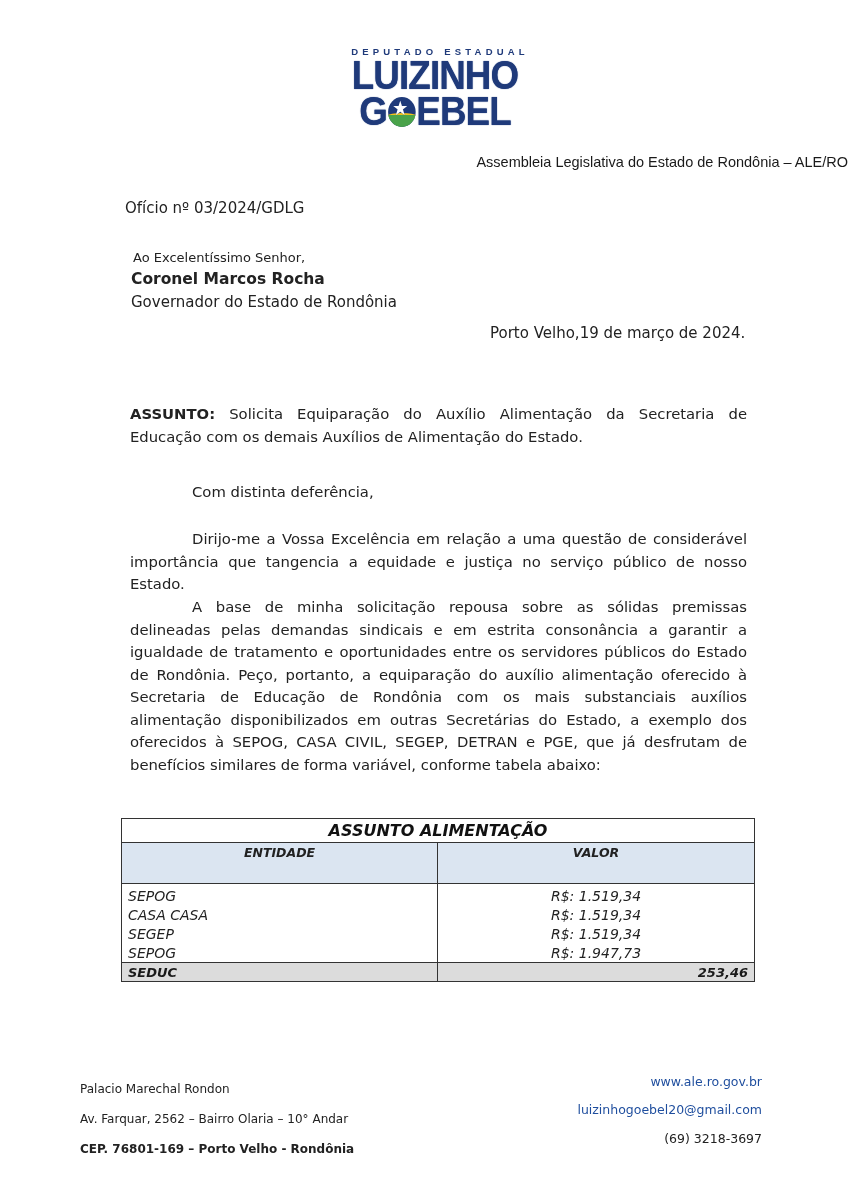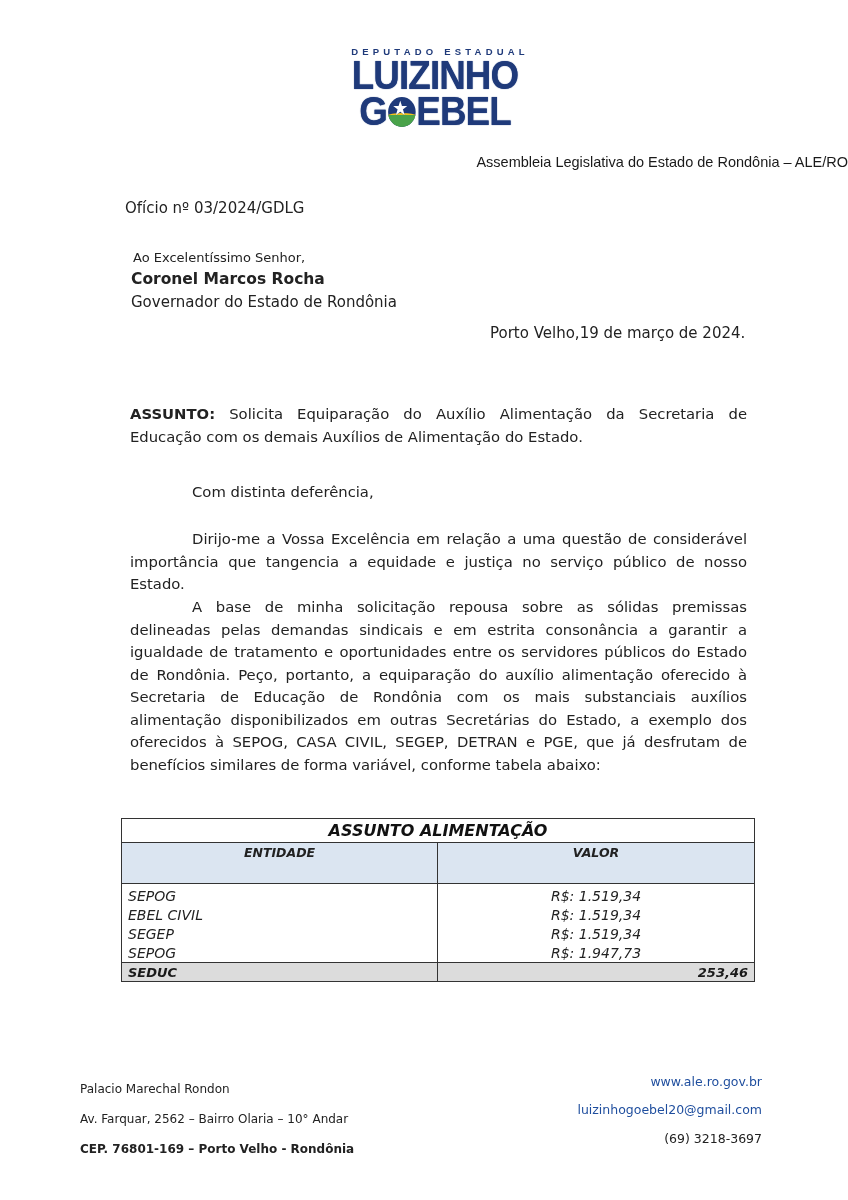--- a/index.html
+++ b/index.html
@@ -129,21 +129,21 @@
   </tr>
   <tr class="head-row">
     <th>ENTIDADE</th>
     <th>VALOR</th>
   </tr>
   <tr class="body-row first">
     <td class="ent">SEPOG</td>
     <td class="val">R$: 1.519,34</td>
   </tr>
   <tr class="body-row">
-    <td class="ent">EBEL CIVIL</td>
+    <td class="ent">CASA CASA</td>
     <td class="val">R$: 1.519,34</td>
   </tr>
   <tr class="body-row">
     <td class="ent">SEGEP</td>
     <td class="val">R$: 1.519,34</td>
   </tr>
   <tr class="body-row">
     <td class="ent">SEPOG</td>
     <td class="val">R$: 1.947,73</td>
   </tr>

